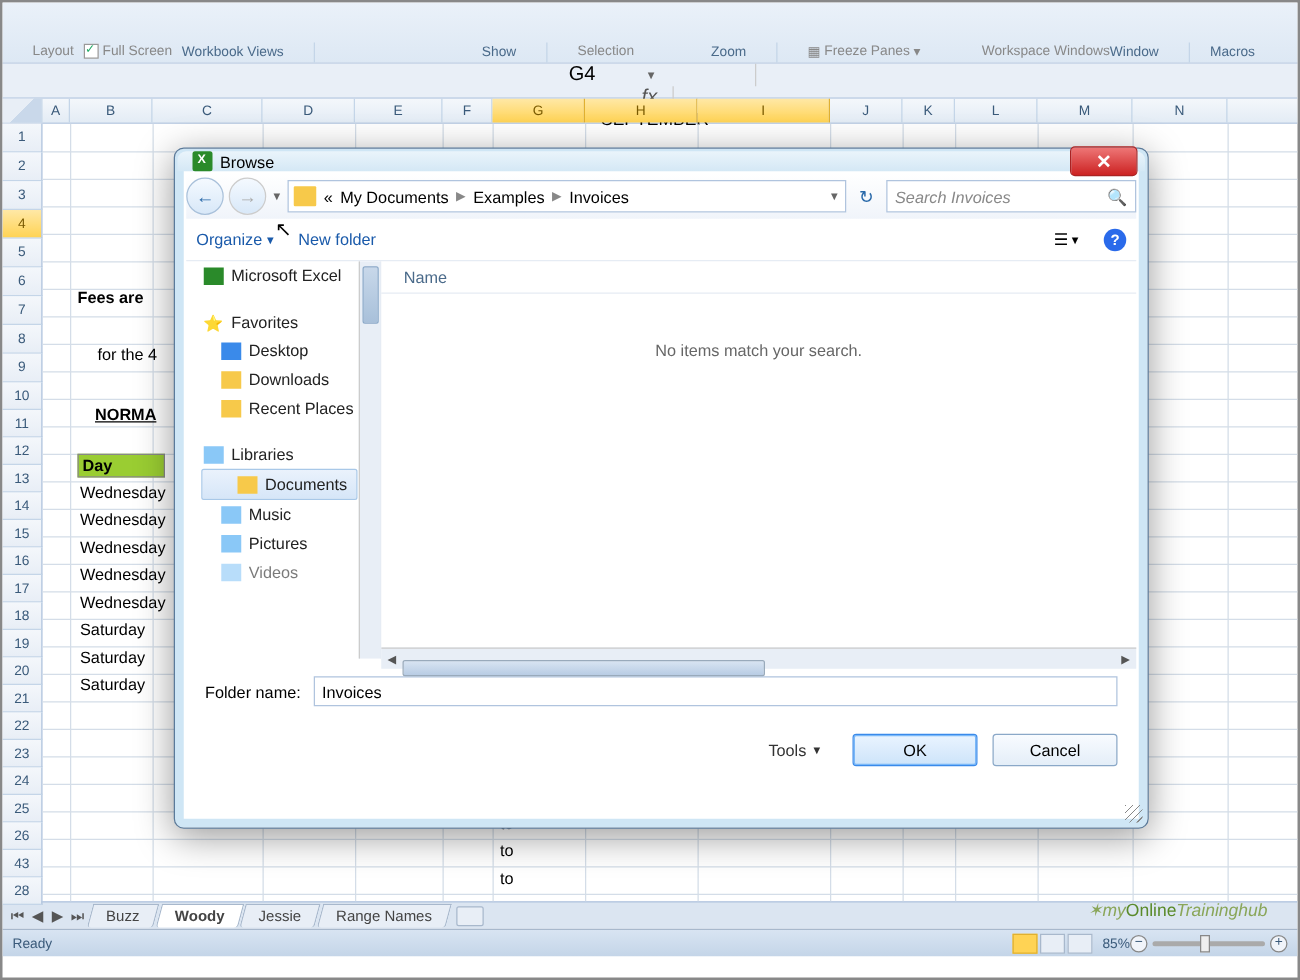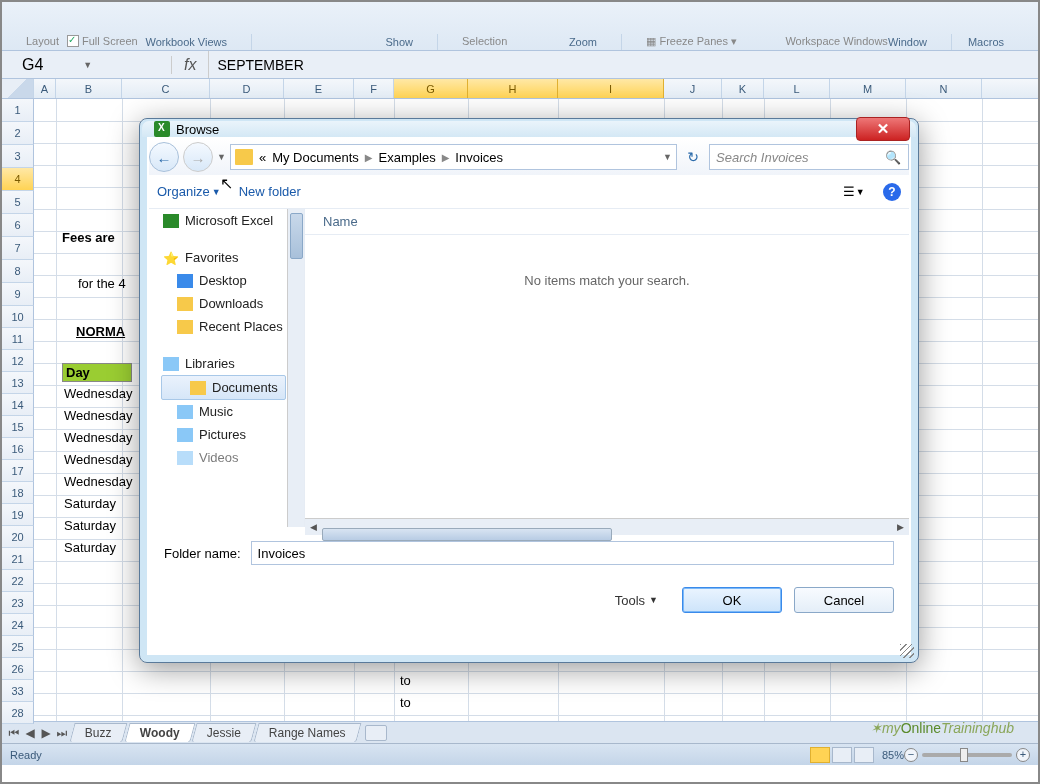--- a/index.html
+++ b/index.html
@@ -8,21 +8,21 @@
 
 .ribbon { height: 49px; background: linear-gradient(#eaf1f9,#dde8f4); border-bottom: 1px solid #b0c4de; display: flex; font-size: 11px; color: #333; }
 .ribbon-group { border-right: 1px solid #c4d5e8; padding: 0 24px 2px; display: flex; flex-direction: row; justify-content: flex-end; align-items: center; margin-top: 32px; }
 .ribbon-group-title { color: #4a6a8a; font-size: 11px; margin-top: 2px; }
 .ribbon-items { display: flex; align-items: center; gap: 8px; flex: 1; }
 .ribbon-item { display: flex; align-items: center; gap: 3px; color: #888; font-size: 11px; }
 .chk { width: 12px; height: 12px; border: 1px solid #999; background: #fff; }
 .chk.on::after { content:"✓"; font-size:10px; position:relative; top:-3px; left:0; color:#2a6; }
 
 
-.formula-bar { height: 28px; border-bottom: 1px solid #b0c4de; display: flex; align-items: center; background: #e9eff7; }
+.formula-bar { height: 28px; border-bottom: 1px solid #b0c4de; display: flex; align-items: center; background: #e9eff7; flex-direction: column; }
 .name-box { width: 170px; border-right: 1px solid #ccc; padding-left: 20px; display:flex; align-items:center; gap:40px; }
 .fx { padding: 0 12px; font-style: italic; color: #555; border-right:1px solid #ccc; height:100%; display:flex; align-items:center; }
 .formula-content { padding-left: 8px; font-size: 14px; }
 
 
 .col-headers { height: 20px; display: flex; background: linear-gradient(#f4f7fb,#e3ecf5); border-bottom:1px solid #b0c4de; font-size:11px; }
 .sel-all { width: 32px; border-right:1px solid #c4d5e8; background:linear-gradient(135deg,#e8eef6 50%,#c9d8ea 50%); }
 .col-h { border-right:1px solid #c4d5e8; display:flex; align-items:center; justify-content:center; color:#3a5a7a; }
 .col-h.sel { background: linear-gradient(#ffe8a6,#ffd354); color:#7a5a00; border-right-color:#e0b030; }
 
@@ -206,21 +206,21 @@
       <div class="row-h" style="height: 22px;">17</div>
       <div class="row-h" style="height: 22px;">18</div>
       <div class="row-h" style="height: 22px;">19</div>
       <div class="row-h" style="height: 22px;">20</div>
       <div class="row-h" style="height: 22px;">21</div>
       <div class="row-h" style="height: 22px;">22</div>
       <div class="row-h" style="height: 22px;">23</div>
       <div class="row-h" style="height: 22px;">24</div>
       <div class="row-h" style="height: 22px;">25</div>
       <div class="row-h" style="height: 22px;">26</div>
-      <div class="row-h" style="height: 22px;">33</div>
+      <div class="row-h" style="height: 22px;">43</div>
       <div class="row-h" style="height: 22px;">28</div>
     </div>
   <div class="grid">
     <div class="gridlines" id="glines">
         <div class="vline" style="left: 22px;"></div>
         <div class="vline" style="left: 88px;"></div>
         <div class="vline" style="left: 176px;"></div>
         <div class="vline" style="left: 250px;"></div>
         <div class="vline" style="left: 320px;"></div>
         <div class="vline" style="left: 360px;"></div>

